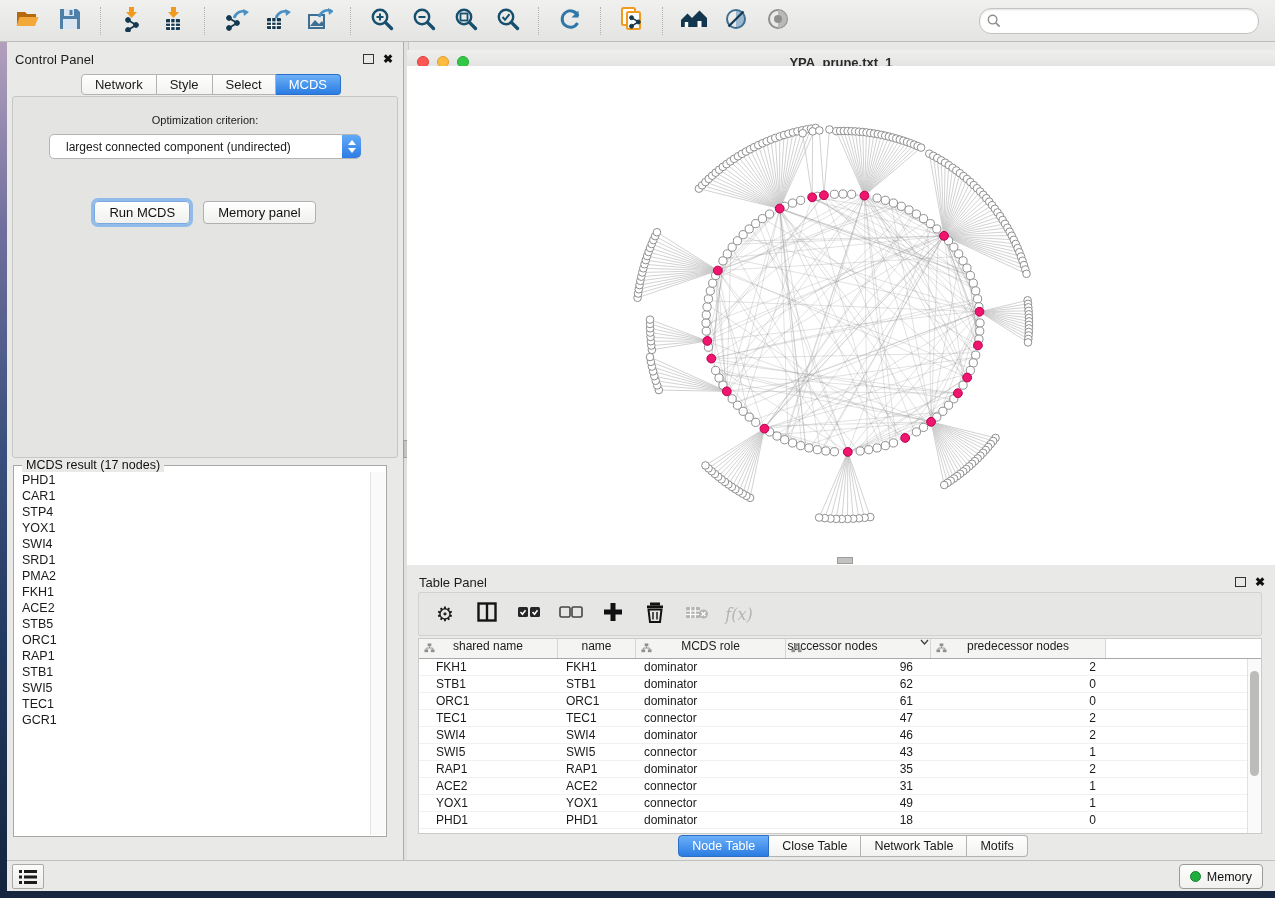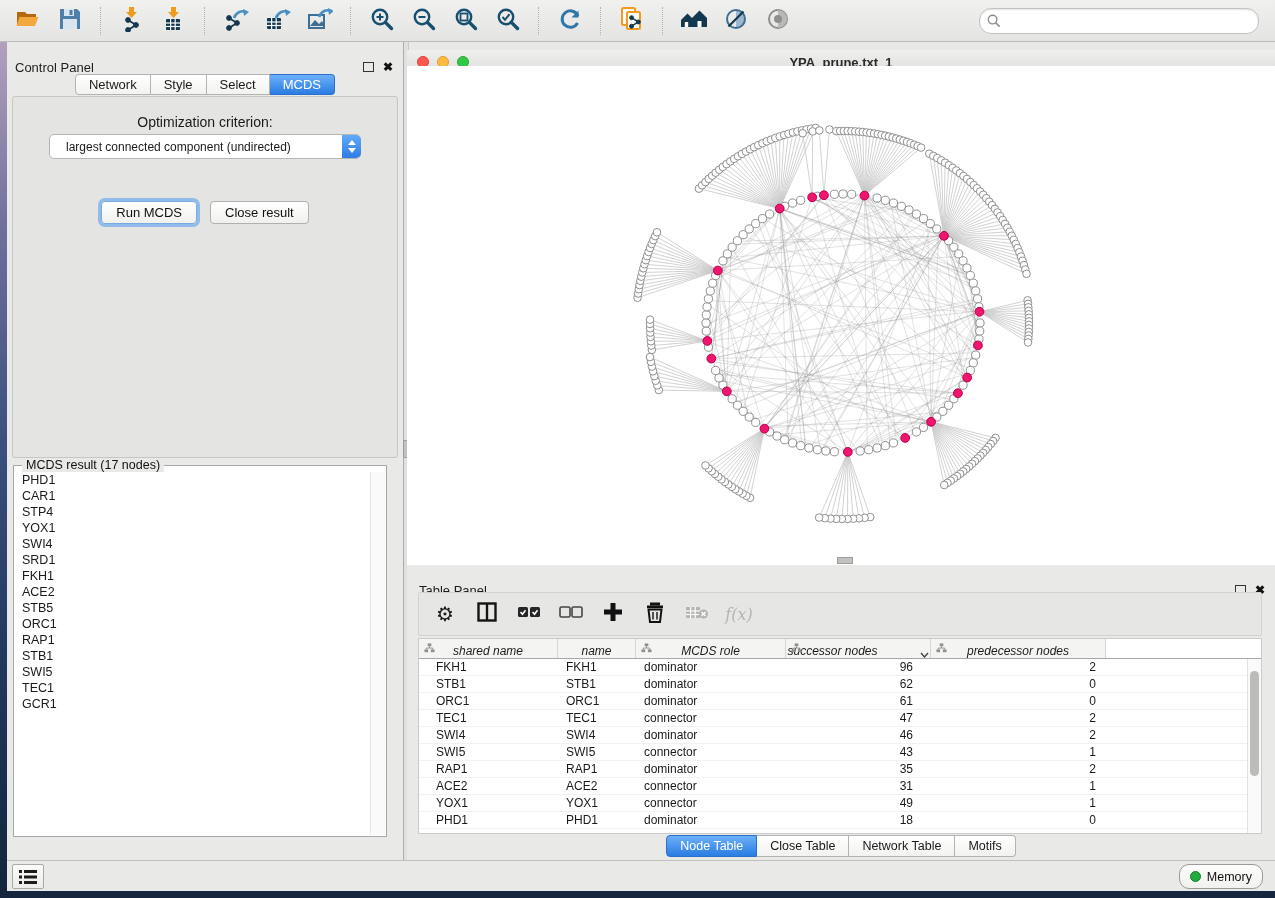--- a/index.html
+++ b/index.html
@@ -19,35 +19,35 @@
   .tb-spacer{flex:1 1 auto;}
   .searchbox{position:relative;width:278px;height:24px;background:#fff;border:1px solid #c3c3c1;
     border-radius:12px;box-shadow:inset 0 1px 2px rgba(0,0,0,.12);margin-right:6px;flex:0 0 auto;}
   .searchbox svg{position:absolute;left:7px;top:5px;}
   .searchbox input{position:absolute;left:26px;top:1px;width:240px;height:20px;border:none;outline:none;
     background:transparent;font-size:12px;font-family:"Liberation Sans",sans-serif;}
   
   .window-body{position:absolute;left:7px;top:42px;width:1268px;height:818px;background:#e8e8e6;}
   
   .control-panel{position:absolute;left:0;top:0;width:396px;height:818px;background:#e9e9e7;}
-  .panel-header{position:absolute;left:0;top:12px;right:0;height:26px;display:flex;align-items:center;justify-content:flex-end;}
+  .panel-header{position:absolute;left:0;top:4px;right:0;height:26px;display:flex;align-items:center;justify-content:flex-end;}
   .panel-title{font-size:13px;color:#1d1d1d;padding-left:8px;}
   .panel-header .hbtns{margin-left:auto;display:flex;align-items:center;gap:9px;padding-right:10px;}
   .float-btn{width:9px;height:8px;border:1.5px solid #333;background:transparent;}
   .close-btn{font-size:12px;font-weight:bold;color:#111;line-height:1;}
-  .seg-tabs{display:flex;}
+  .seg-tabs{display:flex;padding-left:12px;}
   .seg-tab{height:19px;padding:0 13px;display:flex;align-items:center;font-size:13px;
     background:linear-gradient(#ffffff,#f2f2f0);border:1px solid #b3b3b1;border-left:none;color:#1a1a1a;}
   .seg-tab:first-child{border-left:1px solid #b3b3b1;border-radius:4px 0 0 4px;}
   .seg-tab:last-child{border-radius:0 4px 4px 0;}
   .seg-tab.active{background:linear-gradient(#6cb0f8,#2a7ce2);border-color:#2b6fc9;color:#fff;}
   .cp-tabs{position:absolute;top:32px;left:0;right:0;display:flex;justify-content:center;z-index:2;}
   .cp-content{position:absolute;left:5px;top:54px;width:384px;height:360px;background:#e4e4e2;
     border:1px solid #c6c6c4;border-radius:3px;}
-  .opt-label{text-align:center;margin-top:17px;font-size:14px;}
+  .opt-label{text-align:center;margin-top:17px;font-size:11px;}
   .criterion{position:absolute;left:36px;top:37px;width:310px;height:23px;background:#fff;
     border:1px solid #b5b5b3;border-radius:5px;display:flex;align-items:center;}
   .criterion .val{flex:1;font-size:12px;padding-left:16px;white-space:nowrap;overflow:hidden;}
   .stepper{width:19px;height:23px;margin:-1px -1px -1px 0;border-radius:0 5px 5px 0;
     background:linear-gradient(#61a9f8,#2e7ce5);position:relative;flex:0 0 auto;}
   .stepper:before{content:"";position:absolute;left:5.5px;top:5px;border:4px solid transparent;border-bottom:5px solid #fff;border-top:none;}
   .stepper:after{content:"";position:absolute;left:5.5px;bottom:5px;border:4px solid transparent;border-top:5px solid #fff;border-bottom:none;}
   .cp-buttons{position:absolute;left:0;top:72px;width:100%;display:flex;justify-content:center;gap:13px;margin-top:32px;}
   .mac-btn{height:21px;padding:0 14px;background:linear-gradient(#ffffff,#f0f0ee);border:1px solid #b0b0ae;
     border-radius:4px;font-size:13px;display:flex;align-items:center;color:#111;}
@@ -73,42 +73,42 @@
   .h-grip{position:absolute;left:430px;top:515px;width:14px;height:5px;background:#c2c2c0;border:1px solid #9d9d9b;}
   
   .table-panel{position:absolute;left:400px;top:523px;width:868px;height:295px;background:#e9e9e7;}
   .tp-toolbar{position:absolute;left:11px;top:27px;width:844px;height:44px;background:#e6e6e4;
     border:1px solid #d2d2d0;border-radius:2px;display:flex;align-items:center;gap:18px;padding-left:14px;box-sizing:border-box;}
   .tp-icon{width:24px;height:24px;display:flex;align-items:center;justify-content:center;}
   .gear-glyph{font-size:20px;line-height:1;color:#1c1c1c;}
   .fx-glyph{font-family:"DejaVu Serif",serif;font-style:italic;font-size:16px;color:#b4b4b2;}
   .tbl{position:absolute;left:11px;top:73px;width:844px;height:196px;background:#fff;border:1px solid #cbcbc9;box-sizing:border-box;overflow:hidden;}
   .tbl-head{display:flex;height:19px;border-bottom:1px solid #a9a9a7;background:#f4f4f2;}
-  .th{position:relative;display:flex;align-items:flex-end;justify-content:center;font-size:12px;color:#1c1c1c;
-      border-right:1px solid #d5d5d3;box-sizing:border-box;background:#f4f4f2;font-style:italic;}
+  .th{position:relative;display:flex;align-items:flex-start;justify-content:center;font-size:12px;color:#1c1c1c;
+      border-right:1px solid #d5d5d3;box-sizing:border-box;background:#f4f4f2;}
   .th .org{position:absolute;left:5px;top:4px;}
   .th .sortchev{margin-left:6px;}
   .tbl-body .tr{display:flex;height:16px;align-items:center;border-bottom:1px solid #f1f1ef;}
   .td{font-size:12px;box-sizing:border-box;white-space:nowrap;overflow:hidden;}
   .c0{width:139px;padding-left:17px;}
   .c1{width:78px;padding-left:8px;}
   .c2{width:150px;padding-left:8px;}
   .c3{width:145px;text-align:right;padding-right:18px;}
   .c4{width:175px;text-align:right;padding-right:10px;}
   .cfill{flex:1;}
   .tbl-scroll{position:absolute;top:20px;right:0;bottom:0;width:13px;background:#fafafa;border-left:1px solid #e2e2e0;}
   .tbl-thumb{position:absolute;left:2px;top:12px;width:9px;height:105px;background:#bcbcba;border-radius:5px;}
   .tp-tabs{position:absolute;left:0;top:270px;width:100%;display:flex;justify-content:center;}
   .tp-tabs .seg-tab{font-size:12.5px;height:20px;}
   
   .status-bar{position:absolute;left:7px;top:860px;width:1268px;height:30px;background:#e9e9e7;border-top:1px solid #c0c0be;}
   .list-btn{position:absolute;left:5px;top:3px;width:30px;height:23px;background:linear-gradient(#fbfbf9,#ededeb);
     border:1px solid #a9a9a7;border-radius:2px;display:flex;align-items:center;justify-content:center;}
   .memory-btn{position:absolute;right:12px;top:3px;height:23px;padding:0 10px;background:linear-gradient(#fdfdfb,#f1f1ef);
-    border:1px solid #9a9a98;border-radius:10px;display:flex;align-items:center;gap:6px;font-size:12.5px;color:#111;}
+    border:1px solid #9a9a98;border-radius:4px;display:flex;align-items:center;gap:6px;font-size:12.5px;color:#111;}
   .mem-dot{width:11px;height:11px;border-radius:50%;background:#1fae3d;border:1px solid #148030;box-sizing:border-box;}
   .left-strip{position:absolute;left:0;top:42px;width:7px;height:848px;}
   .bottom-strip{position:absolute;left:0;top:890px;width:1275px;height:8px;}
 </style>
 </head>
 <body>
 
 <div id="stage">
   <div class="wallpaper"></div>
   <div class="left-strip" style="background:linear-gradient(#b3a0bd,#6f6f9d 22%,#3a4f7d 48%,#22395f 72%,#14253e)"></div>
@@ -317,32 +317,33 @@
           <div class="seg-tab active">MCDS</div>
         </div>
       <div class="cp-content">
         <div class="opt-label">Optimization criterion:</div>
         <div class="criterion">
           <span class="val">largest connected component (undirected)</span>
           <span class="stepper"></span>
         </div>
         <div class="cp-buttons">
           <div class="mac-btn focus-ring">Run MCDS</div>
-          <div class="mac-btn">Close result</div>
+          <div class="mac-btn">Memory panel</div>
         </div>
       </div>
       <div class="groupbox">
         <span class="legend">MCDS result (17 nodes)</span>
         <div class="mcds-list" id="mcds-list">
             <div class="li">PHD1</div>
             <div class="li">CAR1</div>
             <div class="li">STP4</div>
             <div class="li">YOX1</div>
             <div class="li">SWI4</div>
             <div class="li">SRD1</div>
+            <div class="li">PMA2</div>
             <div class="li">FKH1</div>
             <div class="li">ACE2</div>
             <div class="li">STB5</div>
             <div class="li">ORC1</div>
             <div class="li">RAP1</div>
             <div class="li">STB1</div>
             <div class="li">SWI5</div>
             <div class="li">TEC1</div>
             <div class="li">GCR1</div>
           </div>

